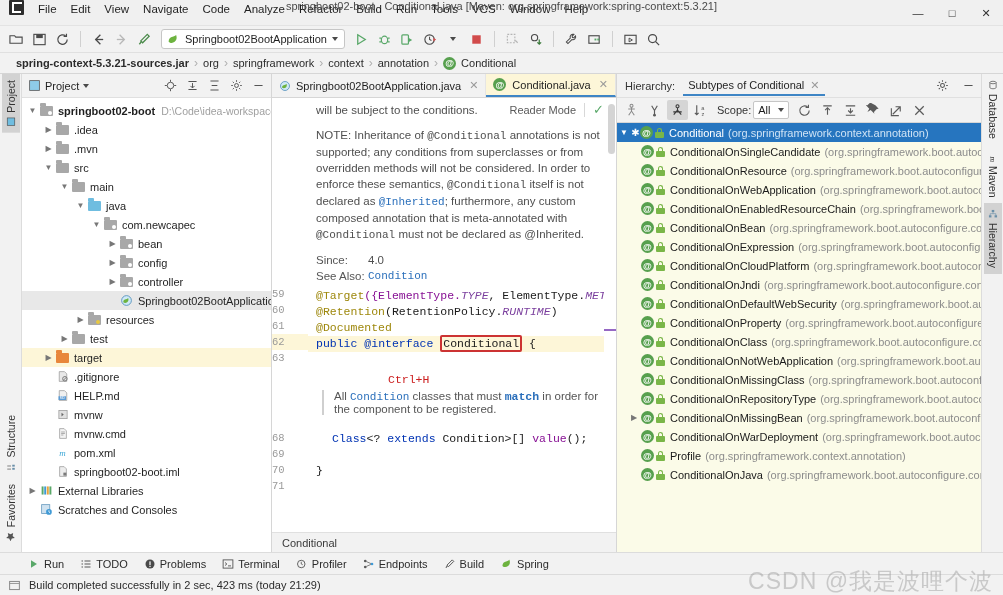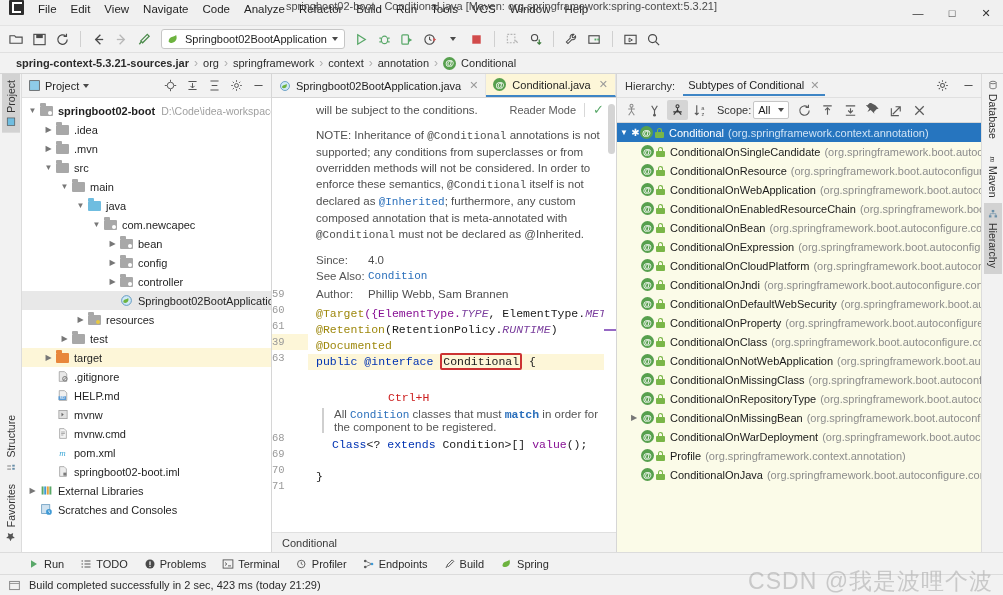--- a/index.html
+++ b/index.html
@@ -681,21 +681,21 @@
             <span class="x">✕</span>
           </div>
         </div>
 
         <div class="editor-body">
           <div class="gutter">
             <div style="height:188px"></div>
             <div class="gline">59</div>
             <div class="gline">60</div>
             <div class="gline">61</div>
-            <div class="gline hl">39</div>
+            <div class="gline hl">62</div>
             <div class="gline">63</div>
             <div class="gline"></div>
               <div class="gline"></div>
               <div class="gline"></div>
               <div class="gline"></div>
             <div class="gline">68</div>
             <div class="gline">69</div>
             <div class="gline">70</div>
             <div class="gline">71</div>
           </div>
@@ -720,39 +720,35 @@
               <div class="doc-line"><span class="mono">@Conditional</span> must not be declared as @Inherited.</div>
               <div style="height:9px"></div>
               <div class="doc-tag">
                 <span class="t">Since:</span>
                 <span>4.0</span>
               </div>
               <div class="doc-tag">
                 <span class="t">See Also:</span>
                 <span class="mono kw-link">Condition</span>
               </div>
-              <div class="doc-tag" style="margin-top:2px">
-                <span class="t">Author:</span>
-                <span>Phillip Webb, Sam Brannen</span>
-              </div>
             </div>
 
             <div style="margin-top:4px">
               <div class="code-line"><span class="kw-anno">@Target</span><span class="kw-purple">({ElementType.</span><span class="kw-ital">TYPE</span><span>, ElementType.</span><span class="kw-ital">METHOD</span></div>
               <div class="code-line"><span class="kw-anno">@Retention</span><span>(RetentionPolicy.</span><span class="kw-ital">RUNTIME</span><span>)</span></div>
               <div class="code-line"><span class="kw-anno">@Documented</span></div>
               <div class="code-line hl"><span class="kw-blue">public</span> <span class="kw-blue">@interface</span> <span class="hintbox">Conditional</span> <span>{</span></div>
               <div class="code-line"> </div>
               <div style="height:4px"></div>
               <div class="code-line" style="padding-left:80px"><span class="ctrl-h">Ctrl+H</span></div>
               <div class="quote-bar" style="margin-top:2px">
                 <div class="doc-inline"><span>All </span><span class="mono kw-link">Condition</span><span> classes that must </span><span class="kw-link" style="font-weight:bold">match</span><span> in order for</span></div>
                 <div class="doc-inline">the component to be registered.</div>
               </div>
-              <div class="code-line" style="padding-left:24px;margin-top:4px"><span class="kw-blue">Class</span><span>&lt;? </span><span class="kw-blue">extends</span><span> Condition&gt;[] </span><span class="kw-purple">value</span><span>();</span></div>
+              <div class="code-line" style="padding-left:24px;margin-top:16px"><span class="kw-blue">Class</span><span>&lt;? </span><span class="kw-blue">extends</span><span> Condition&gt;[] </span><span class="kw-purple">value</span><span>();</span></div>
               <div style="height:16px"></div>
               <div class="code-line">}</div>
             </div>
 
             <div class="edit-scroll">
               <div class="edit-thumb"></div>
               <div class="purple-mark" style="top:231px"></div>
             </div>
           </div>
         </div>

